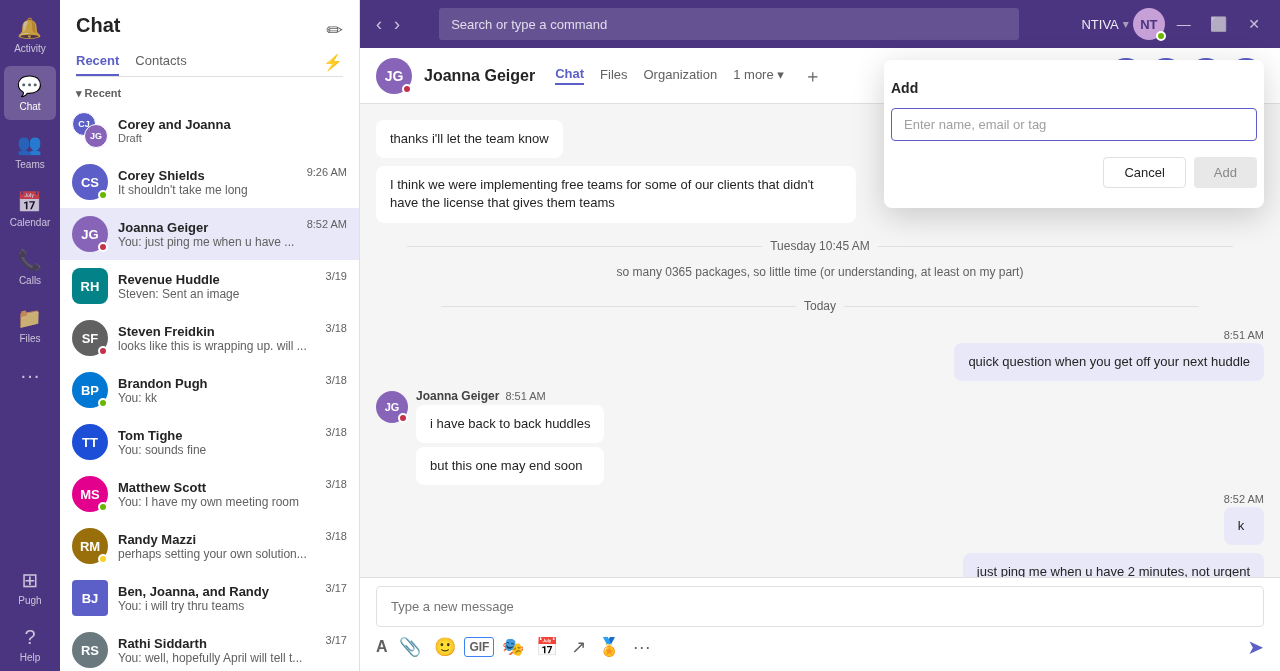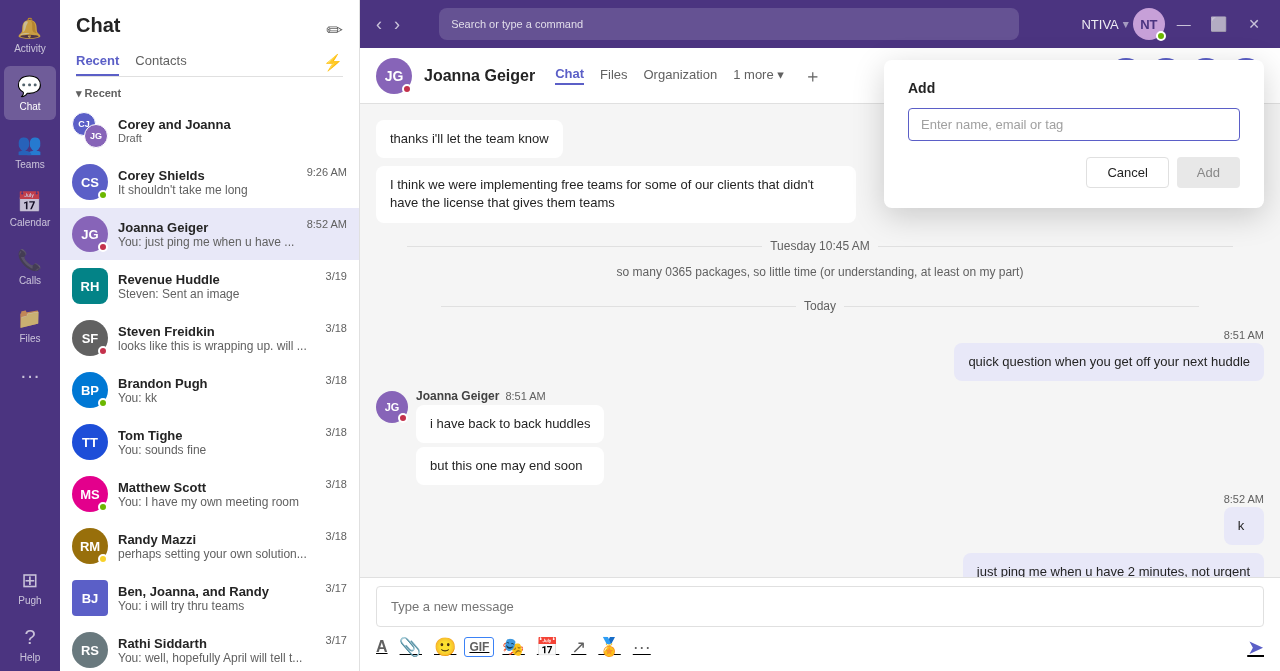--- a/index.html
+++ b/index.html
@@ -203,27 +203,27 @@
     .nav-arrow {
       color: rgba(255,255,255,0.7);
       cursor: pointer;
       font-size: 18px;
       padding: 4px;
     }
     .search-bar {
       flex: 1;
       max-width: 580px;
       background: rgba(255,255,255,0.15);
-      border-radius: 8px;
+      border-radius: 3px;
       height: 32px;
       display: flex;
       align-items: center;
       padding: 0 12px;
       color: rgba(255,255,255,0.8);
-      font-size: 11px;
+      font-size: 13px;
       cursor: text;
       margin: 12px auto;
     }
     .top-right {
       display: flex;
       align-items: center;
       gap: 4px;
       margin-left: auto;
     }
     .user-name { color: rgba(255,255,255,0.9); font-size: 13px; cursor: pointer; }
@@ -375,21 +375,20 @@
       font-size: 11px;
       color: #616161;
       margin-left: 6px;
     }
     .msg-header { display: flex; align-items: baseline; margin-bottom: 2px; }
 
     
     .input-area {
       background: #fff;
       border-top: 1px solid #e0e0e0;
-      text-decoration: underline;
     }
     .input-box {
       margin: 8px 16px 0;
       border: 1px solid #e0e0e0;
       border-radius: 4px;
       background: #fff;
     }
     .input-text {
       padding: 12px 14px;
       font-size: 13px;
@@ -421,21 +420,21 @@
     }
     .add-modal {
       position: absolute;
       top: 60px;
       right: 16px;
       width: 380px;
       background: #fff;
       border-radius: 8px;
       box-shadow: 0 8px 32px rgba(0,0,0,0.18);
       z-index: 20;
-      padding: 20px 24px;
+      padding: 20px 7px;
     }
     .modal-title {
       font-size: 14px;
       font-weight: 600;
       color: #242424;
       margin-bottom: 12px;
     }
     .modal-input {
       width: 100%;
       border: 1px solid #5b5fc7;

